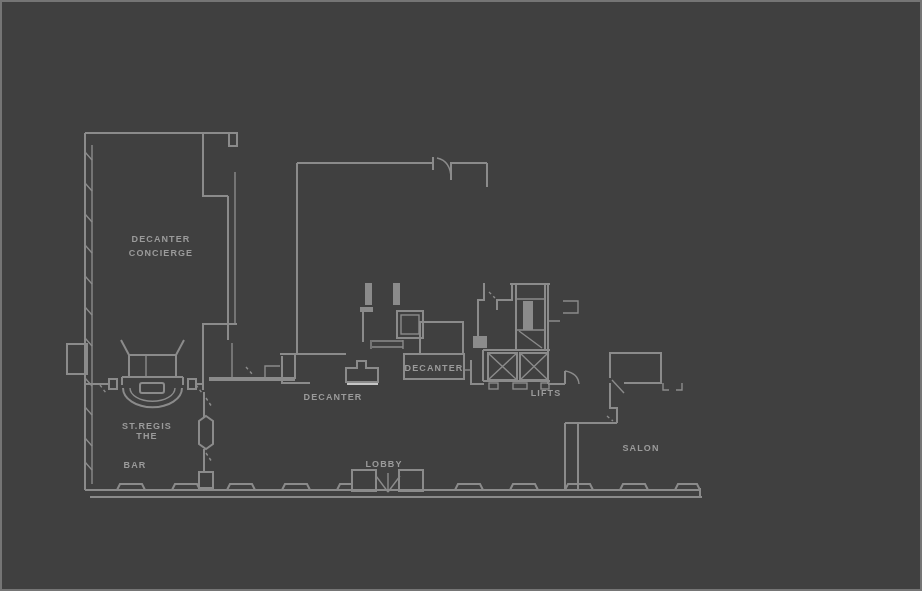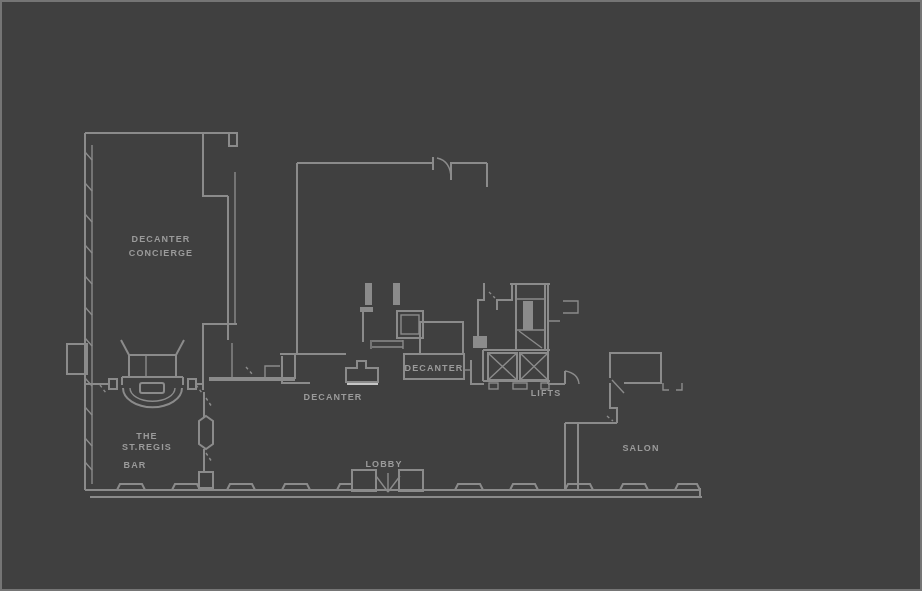--- a/index.html
+++ b/index.html
@@ -160,21 +160,21 @@
       <rect x="352" y="470" width="24" height="21"></rect>
       <rect x="399" y="470" width="24" height="21"></rect>
       <path class="thin" d="M388,492 L376,476 M388,492 V473 M388,492 L400,476"></path>
     </g>
   </svg>
 
   <div class="lbl" style="left:161px;top:239px">DECANTER</div>
   <div class="lbl" style="left:161px;top:253px">CONCIERGE</div>
 
   <div class="lbl" style="left:147px;top:436px">THE</div>
-  <div class="lbl" style="left:147px;top:447px">ST.REGIS</div>
+  <div class="lbl" style="left:147px;top:426px">ST.REGIS</div>
   <div class="lbl" style="left:135px;top:465px">BAR</div>
 
   <div class="lbl" style="left:333px;top:397px">DECANTER</div>
   <div class="lbl" style="left:434px;top:368px">DECANTER</div>
   <div class="lbl" style="left:546px;top:393px">LIFTS</div>
   <div class="lbl" style="left:384px;top:464px">LOBBY</div>
   <div class="lbl" style="left:641px;top:448px">SALON</div>
 
   <div class="frame"></div>
 </div>

